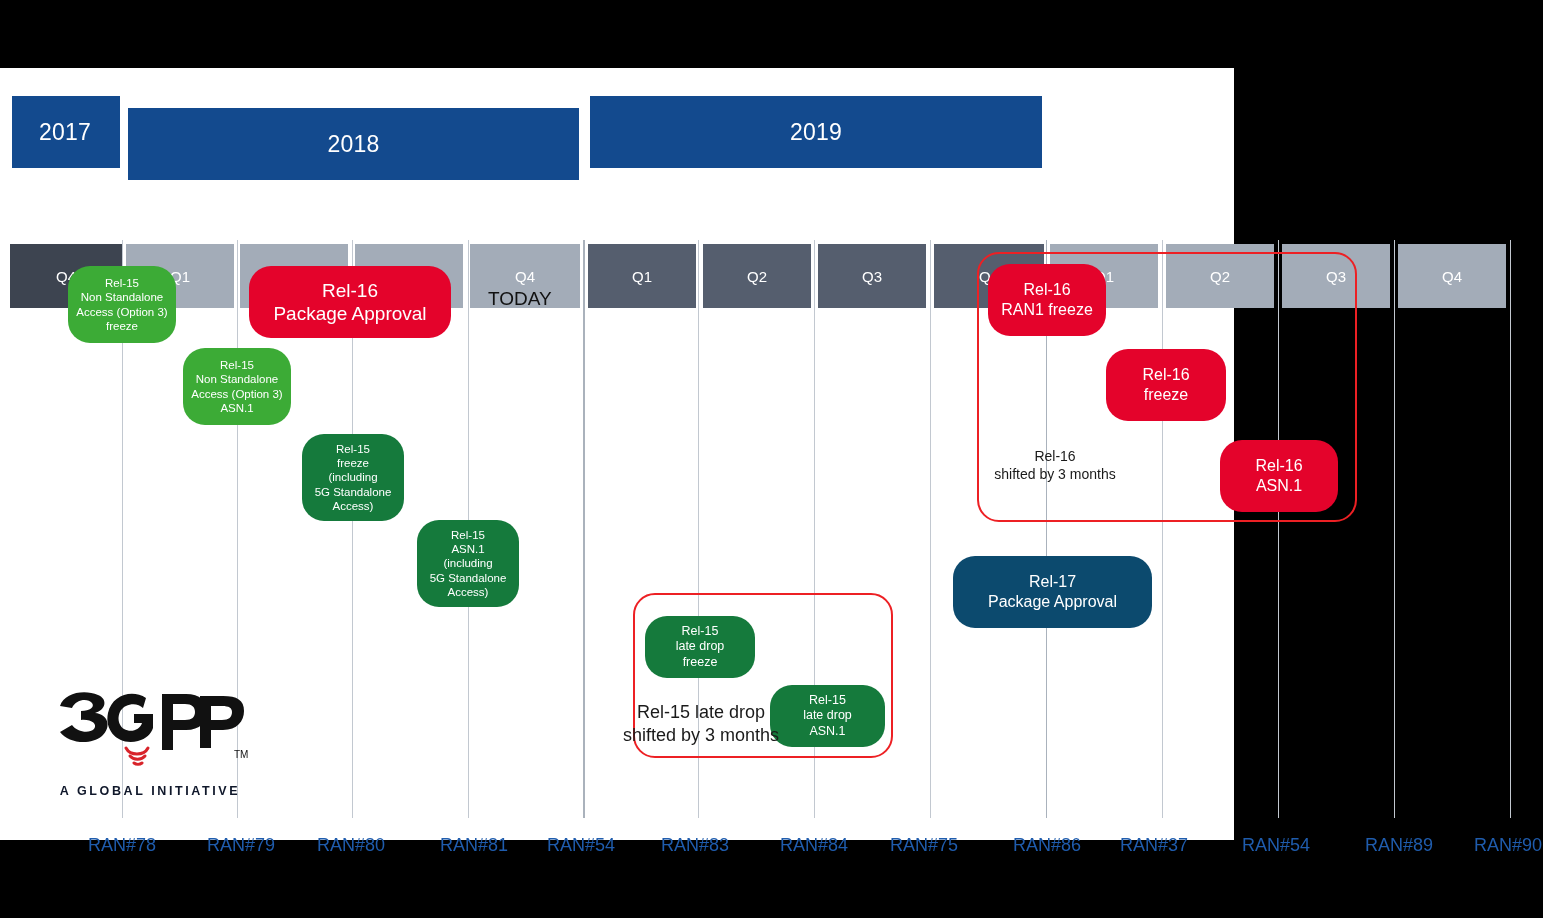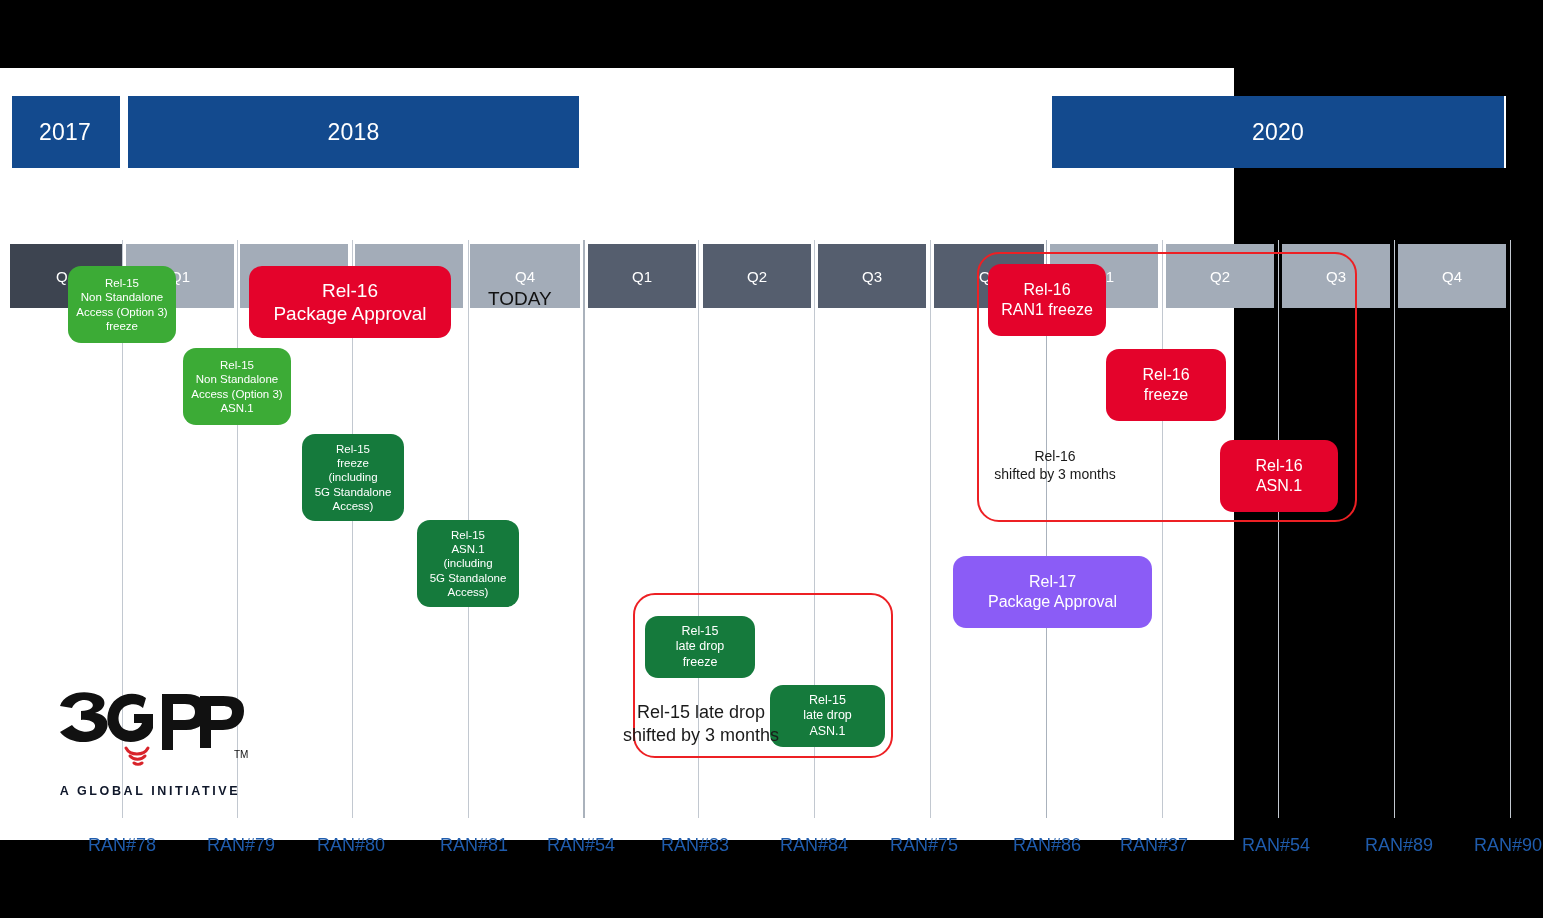--- a/index.html
+++ b/index.html
@@ -58,36 +58,36 @@
   .vline {
     position: absolute;
     width: 1px;
     background: #C2C8D0;
   }
   .vline.strong { background: #AAB2BC; }
 
   
   .box {
     position: absolute;
-    border-radius: 13px;
+    border-radius: 22px;
     color: #ffffff;
     display: flex;
     flex-direction: column;
     align-items: center;
     justify-content: center;
     text-align: center;
     line-height: 1.22;
     padding: 4px 6px;
   }
   .box .ln { display: block; white-space: nowrap; }
 
   .c-green  { background: #3CAB36; }
   .c-dgreen { background: #157A3C; }
   .c-red    { background: #E4032B; }
-  .c-purple { background: #8b5cf6; }
+  .c-purple { background: #0c4a6e; }
 
   
   .group-outline {
     position: absolute;
     border: 2px solid #ED2024;
     border-radius: 22px;
     background: transparent;
   }
 
   
@@ -138,25 +138,25 @@
 </style>
 </head>
 <body>
 
 <div id="stage">
   <div id="canvas">
 
     <div class="year-cell first" style="left:10px;  top:28px; width:112px; height:72px;">
       <span>2017</span>
     </div>
-    <div class="year-cell" style="left:126px; top:28px; width:455px; height:72px;">
+    <div class="year-cell" style="left:126px; top:40px; width:455px; height:72px;">
       <span>2018</span>
     </div>
-    <div class="year-cell" style="left:1050px; top:28px; width:456px; height:72px;">
-      <span>2020</span>
+    <div class="year-cell" style="left:588px; top:28px; width:456px; height:72px;">
+      <span>2019</span>
     </div>
 
     <div class="q-cell q-dark" style="left:10px;   width:112px;">
       <span>Q4</span>
       </div>
 
     <div class="q-cell q-light" style="left:126px;  width:108px;">
       <span>Q1</span>
       </div>
     <div class="q-cell q-light" style="left:240px;  width:108px;">

